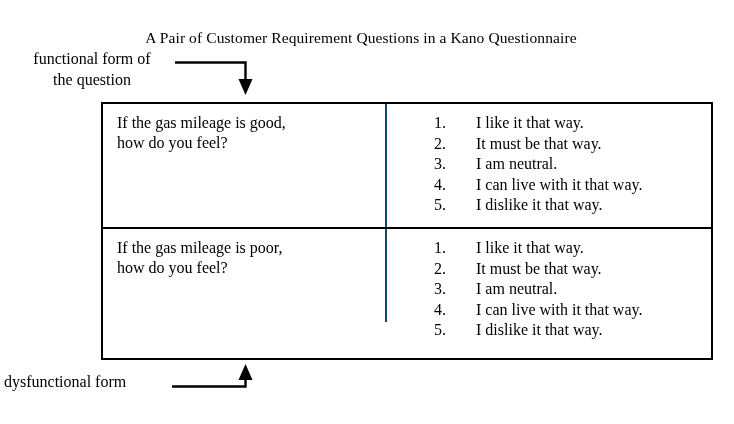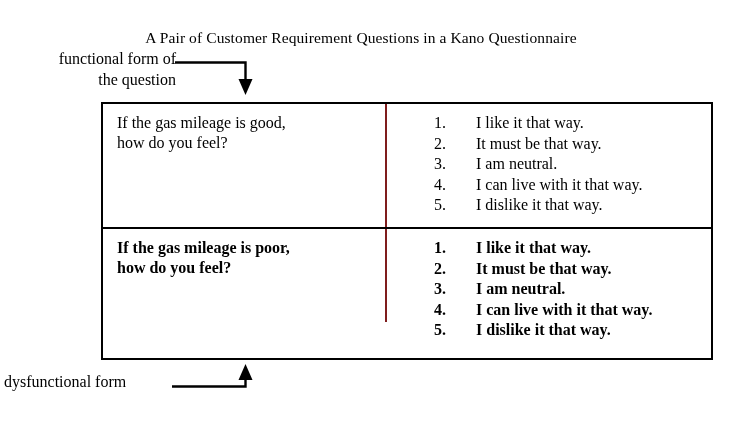--- a/index.html
+++ b/index.html
@@ -36,21 +36,21 @@
     font-size: 16px;
     line-height: 21px;
     white-space: nowrap;
   }
   .side-label .line {
     display: block;
   }
   .label-functional {
     left: 8px;
     top: 48px;
-    text-align: right;
+    text-align: center;
     width: 168px;
   }
   .label-dysfunctional {
     left: 4px;
     top: 371px;
     width: 168px;
   }
 
   
   .connectors {
@@ -78,26 +78,25 @@
     display: flex;
     width: 100%;
     box-sizing: border-box;
   }
   .kano-table .row.row-1 {
     height: 125px;
     border-bottom: 2px solid #000000;
   }
   .kano-table .row.row-2 {
     height: 93px;
-    font-weight: bold;
   }
   .cell-question {
     width: 284px;
     box-sizing: border-box;
-    border-right: 2px solid #7f1d1d;
+    border-right: 2px solid #0c4a6e;
     padding: 9px 0 12px 14px;
     font-size: 16px;
     line-height: 20px;
   }
   .cell-question .qline {
     display: block;
     white-space: nowrap;
   }
   .cell-answers {
     flex: 1;

